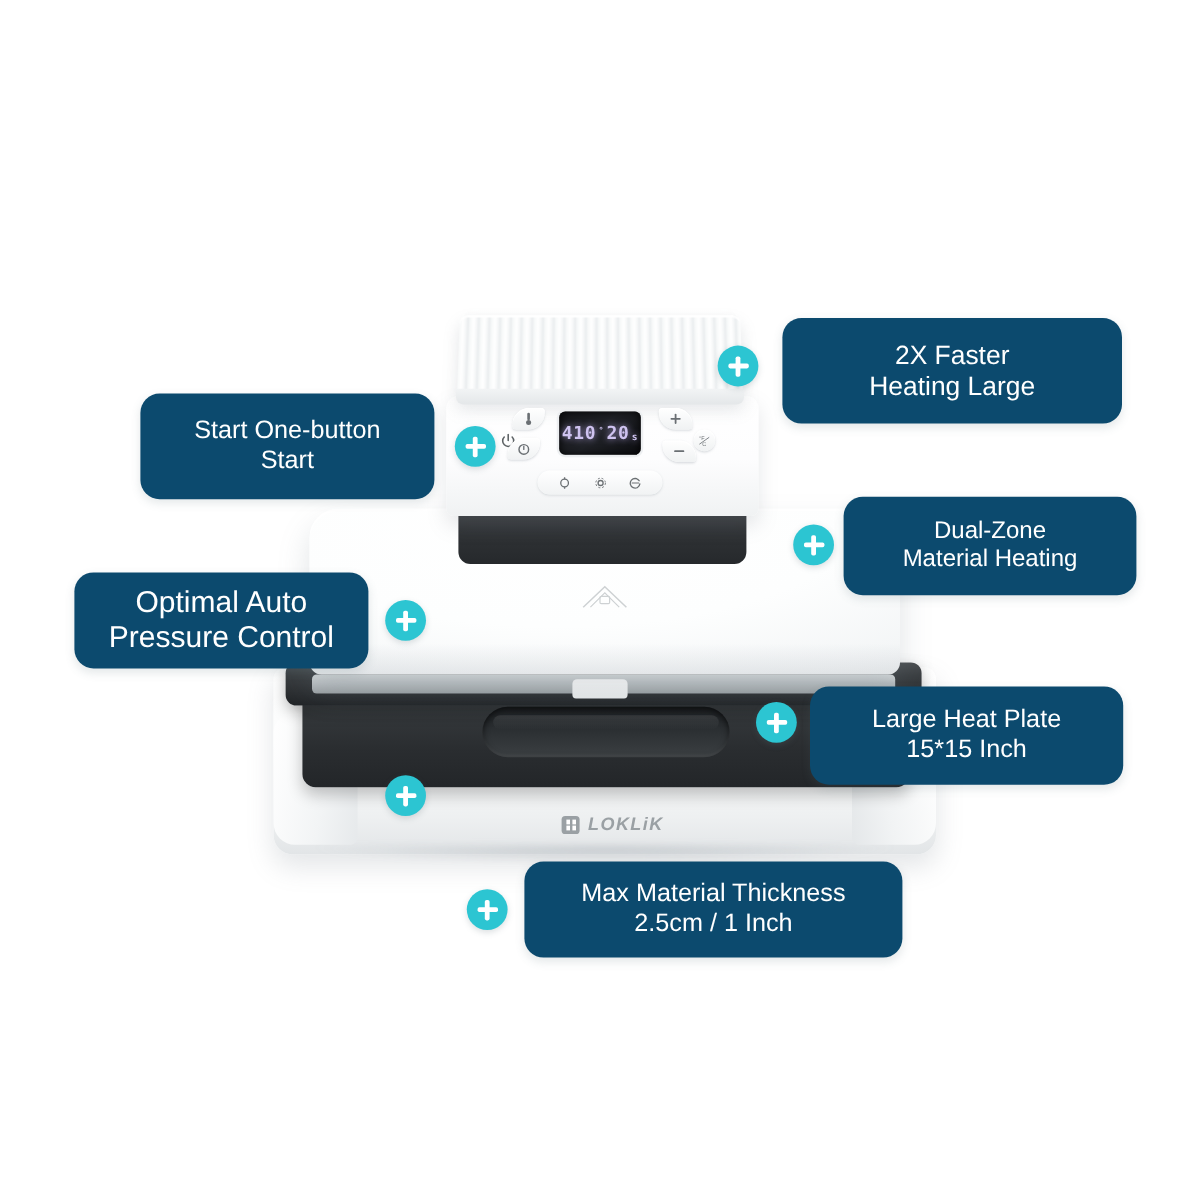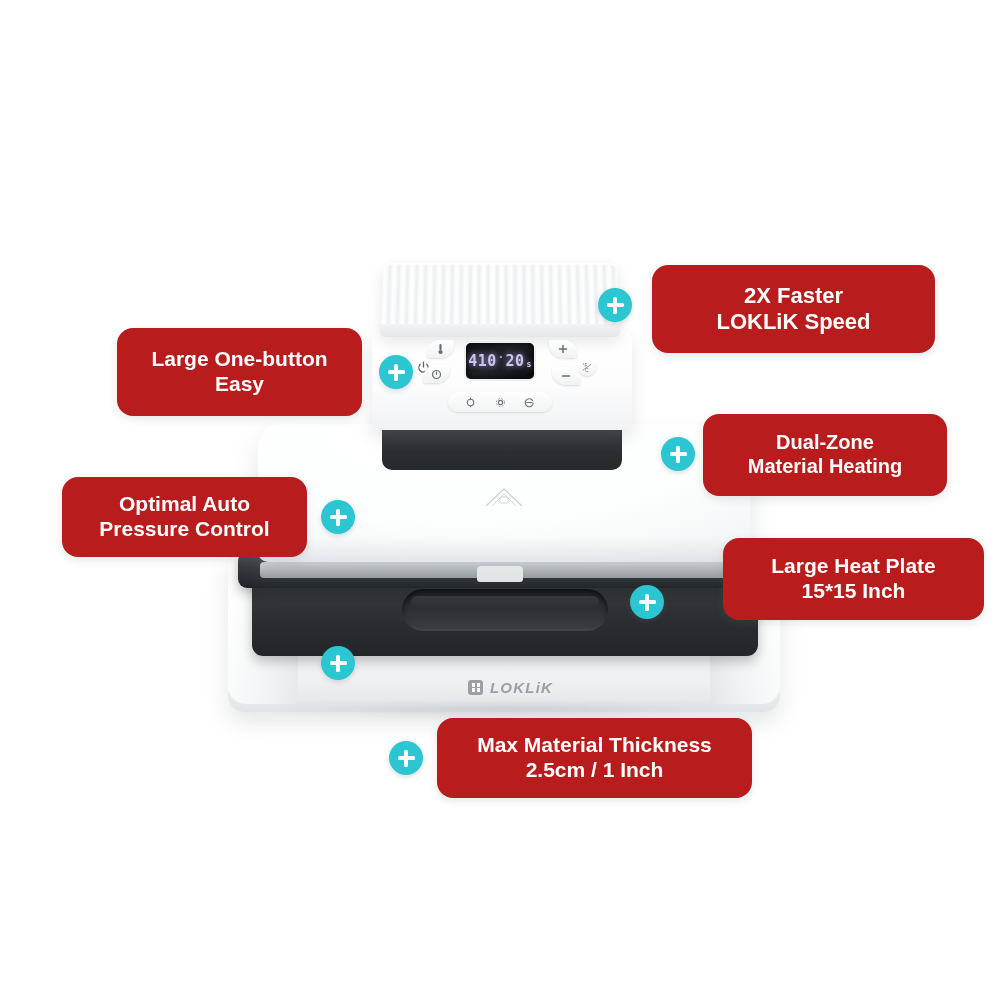--- a/index.html
+++ b/index.html
@@ -227,24 +227,24 @@
       linear-gradient(#fff,#fff) 5px 5px/3px 4px no-repeat;
   }
   .brand-text{
     font-size:15px; font-weight:bold; color:#9aa0a4;
     letter-spacing:1.2px; font-family:"Liberation Sans", sans-serif;
   }
 
   
   .callout{
     position:absolute;
-    background:#b91c1c;
+    background:#0c4a6e;
     color:#ffffff;
     border-radius:16px;
-    font-weight:bold;
+    font-weight:normal;
     text-align:center;
     line-height:1.18;
     display:flex; align-items:center; justify-content:center;
     padding:10px 16px;
     box-shadow:0 3px 8px rgba(90,110,120,.16);
   }
   .callout-line{ display:block; }
 
   
   .plus-badge{
@@ -374,50 +374,50 @@
       <div class="brand-mark">
           <span></span>
         </div>
       <div class="brand-text">LOKLiK</div>
     </div>
   </div>
 
   <div class="callout" style="left:652px; top:265px; width:283px; height:88px; font-size:22px;">
     <div>
       <span class="callout-line">2X Faster</span>
-      <span class="callout-line">LOKLiK Speed</span>
+      <span class="callout-line">Heating Large</span>
     </div>
   </div>
   <div class="plus-badge" style="left:598px; top:288px;"></div>
 
   <div class="callout" style="left:117px; top:328px; width:245px; height:88px; font-size:21px;">
     <div>
-      <span class="callout-line">Large One-button</span>
-      <span class="callout-line">Easy</span>
+      <span class="callout-line">Start One-button</span>
+      <span class="callout-line">Start</span>
     </div>
   </div>
   <div class="plus-badge" style="left:379px; top:355px;"></div>
 
   <div class="callout" style="left:703px; top:414px; width:244px; height:82px; font-size:20px;justify-content:center;">
     <div>
       <span class="callout-line">Dual-Zone</span>
       <span class="callout-line">Material Heating</span>
     </div>
   </div>
   <div class="plus-badge" style="left:661px; top:437px;"></div>
 
-  <div class="callout" style="left:62px; top:477px; width:245px; height:80px; font-size:21px;justify-content:center;">
+  <div class="callout" style="left:62px; top:477px; width:245px; height:80px; font-size:25px;justify-content:center;">
     <div>
       <span class="callout-line">Optimal Auto</span>
       <span class="callout-line">Pressure Control</span>
     </div>
   </div>
   <div class="plus-badge" style="left:321px; top:500px;"></div>
 
-  <div class="callout" style="left:675px; top:538px; width:261px; height:82px; font-size:21px;margin-left:48px;">
+  <div class="callout" style="left:675px; top:572px; width:261px; height:82px; font-size:21px;">
     <div>
       <span class="callout-line">Large Heat Plate</span>
       <span class="callout-line">15*15 Inch</span>
     </div>
   </div>
   <div class="plus-badge" style="left:630px; top:585px;"></div>
 
   <div class="plus-badge" style="left:321px; top:646px;"></div>
 
   <div class="callout" style="left:437px; top:718px; width:315px; height:80px; font-size:21px;">

